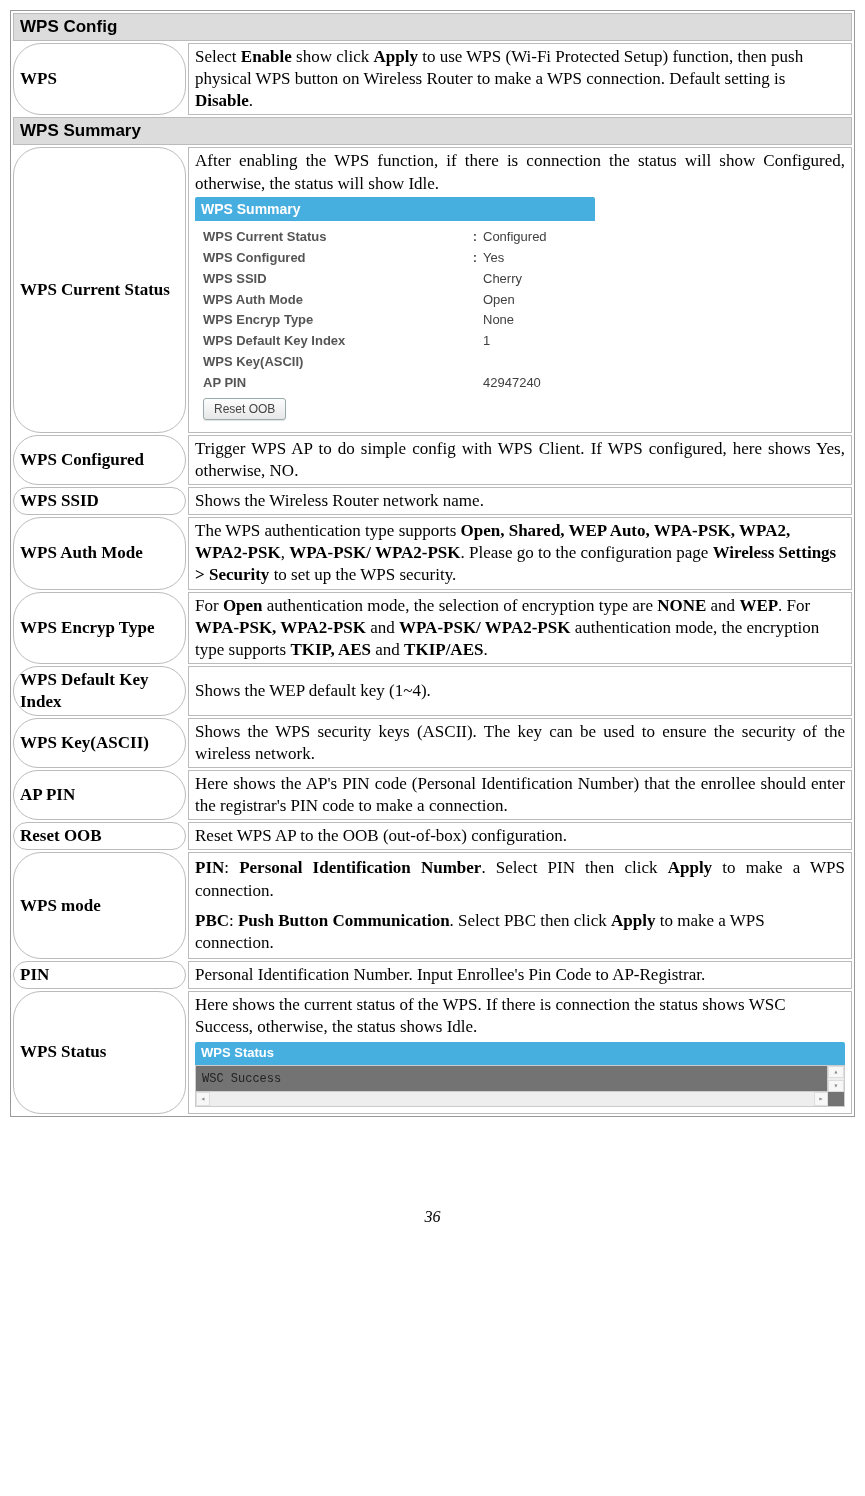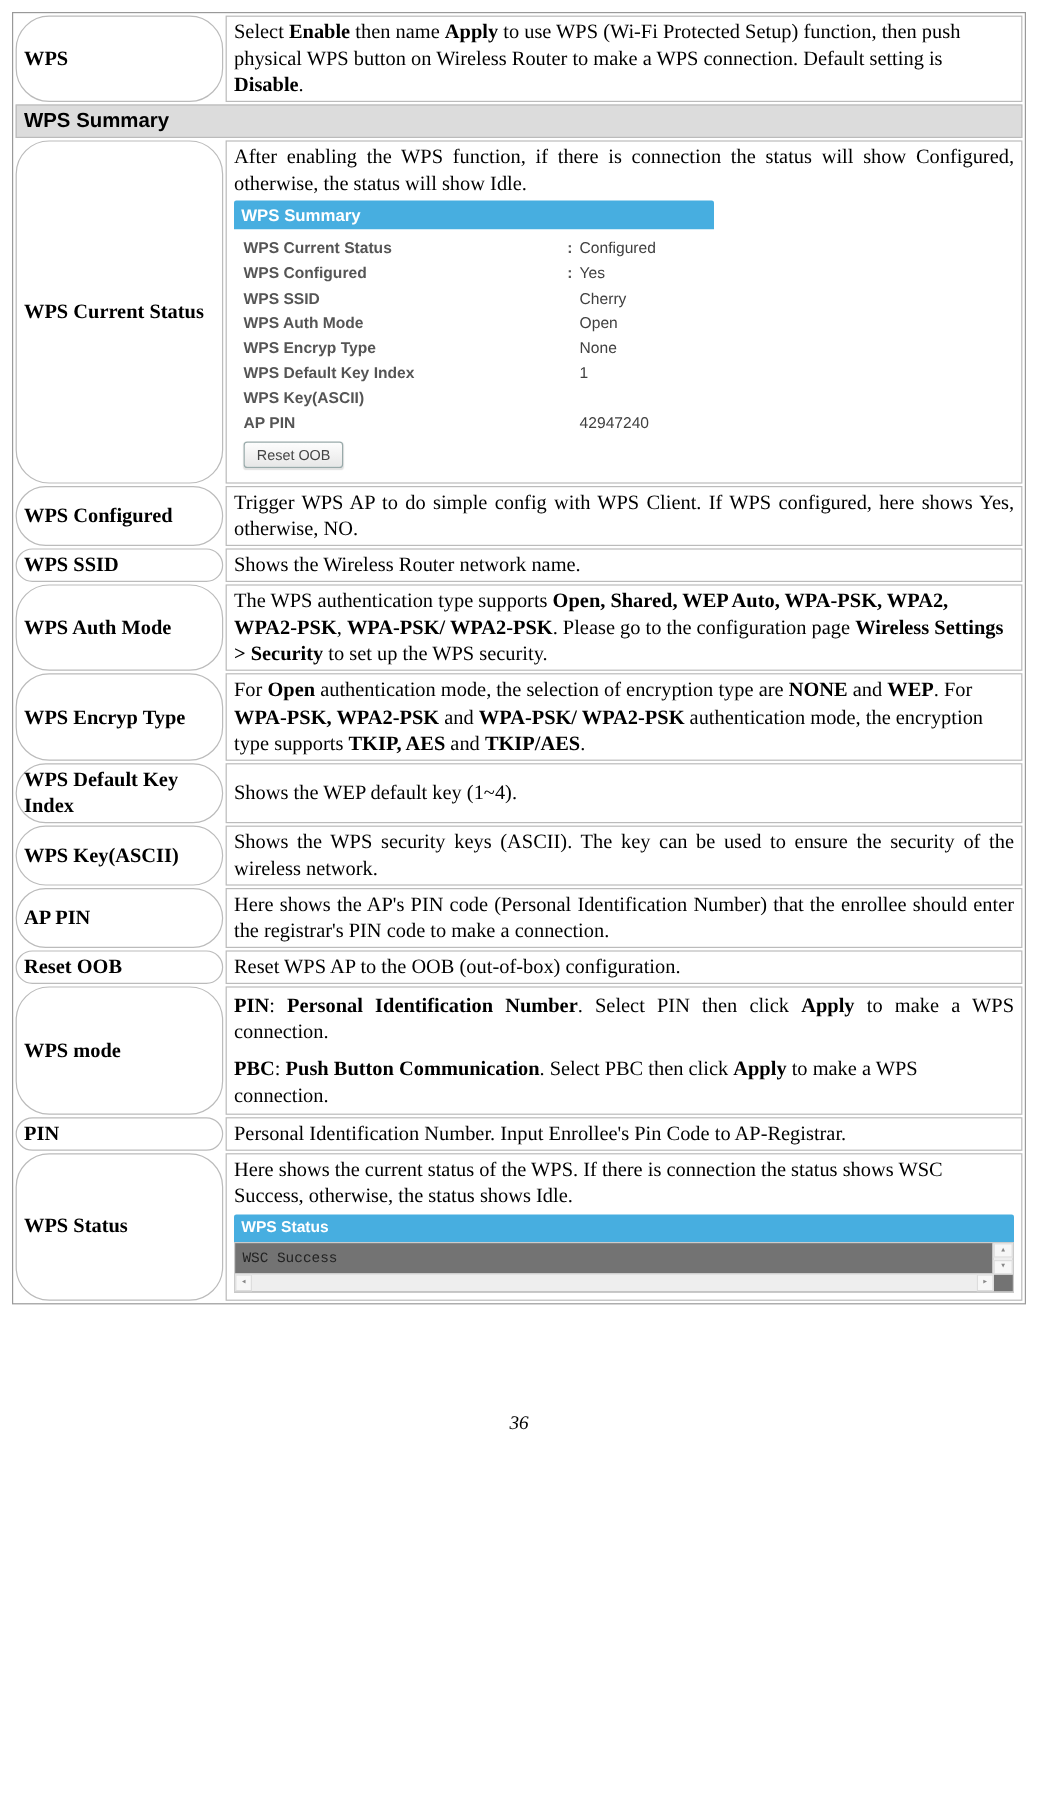--- a/index.html
+++ b/index.html
@@ -163,24 +163,27 @@
       margin-top: 90px;
       font-size: 16px;
       font-style: italic;
     }
   </style>
 </head>
 <body>
 
 <table class="outer-table">
   <tbody>
+      <tr>
+    <td class="section-header" colspan="2">WPS Config</td>
+  </tr>
   <tr>
     <td class="left-col">WPS</td>
     <td>
-      <span>Select </span><b>Enable</b><span> then name </span><b>Apply</b><span> to use WPS (Wi-Fi Protected Setup) function, then push physical WPS button on Wireless  Router to make a WPS connection. Default setting is </span><b>Disable</b><span>.</span>
+      <span>Select </span><b>Enable</b><span> show click </span><b>Apply</b><span> to use WPS (Wi-Fi Protected Setup) function, then push physical WPS button on Wireless  Router to make a WPS connection. Default setting is </span><b>Disable</b><span>.</span>
     </td>
   </tr>
 
   <tr>
     <td class="section-header" colspan="2">WPS Summary</td>
   </tr>
   <tr>
     <td class="left-col">WPS Current Status</td>
     <td>
       <div class="justify">After enabling the WPS function, if there is connection the status will show Configured, otherwise, the status will show Idle.</div>

